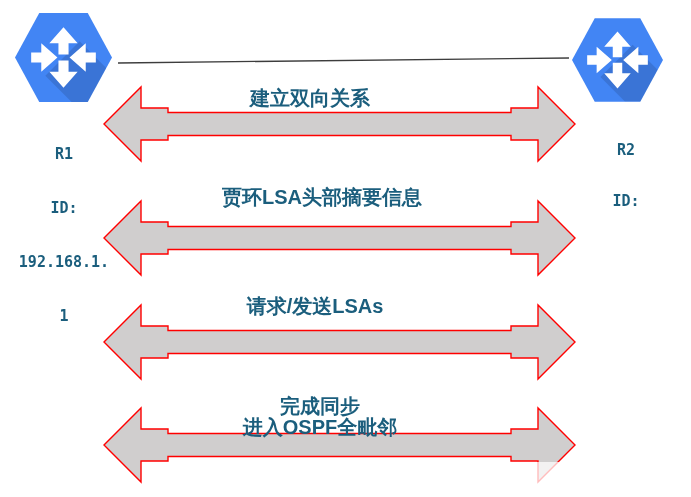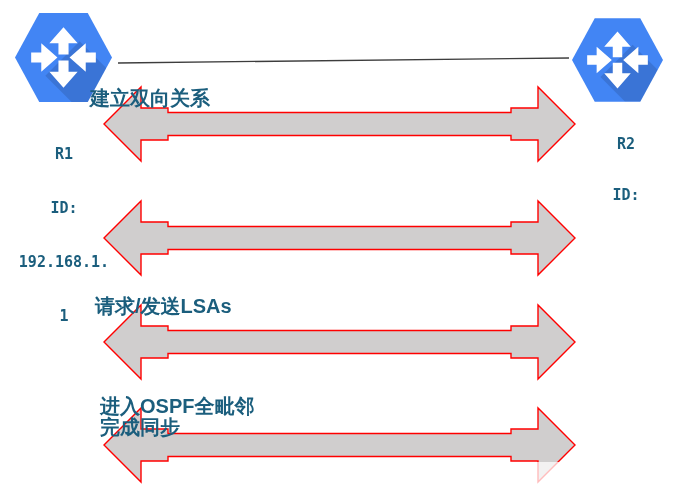--- a/index.html
+++ b/index.html
@@ -10,21 +10,21 @@
   .layer{position:absolute;left:0;top:0;}
   .router{position:absolute;}
   .router-label{
     position:absolute;text-align:center;
     font-family:"DejaVu Sans Mono","Liberation Mono",monospace;
     font-weight:bold;color:#1b5e7d;font-size:15px;line-height:18px;
     white-space:pre;
   }
   .arrow-svg{position:absolute;left:104px;overflow:visible;}
   .step-label{
-    position:absolute;width:440px;
+    position:absolute;width:440px;text-align:center;
     font-weight:bold;color:#1b5e7d;font-size:20px;line-height:21px;
     font-family:"Liberation Sans",sans-serif;z-index:5;
   }
   .watermark{
     position:absolute;left:400px;top:462px;width:291px;height:35px;
     background:rgba(255,255,255,0.74);z-index:8;
   }
 </style>
 </head>
 <body>
@@ -69,21 +69,21 @@
   </g>
 </svg>
 
 <div class="router-label" style="left:8px;top:109px;width:112px;text-align:center;">
   <div>R1</div>
   <div>ID:</div>
   <div>192.168.1.</div>
   <div>1</div>
 </div>
 
-<div class="router-label" style="left:562px;top:102px;width:128px;line-height:17px;">
+<div class="router-label" style="left:562px;top:108px;width:128px;line-height:17px;">
   <div>R2</div>
   <div>ID:</div>
 </div>
 
 <svg class="arrow-svg" style="top:87px;" width="471" height="74" viewBox="0 0 471 74">
   <polygon points="0,37 37,0 37,21 64,21 64,25.5 407,25.5 407,21 434,21 434,0 471,37 434,74 434,53 407,53 407,48.5 64,48.5 64,53 37,53 37,74" fill="#d0cece" stroke="#ff0000" stroke-width="1.4"></polygon>
 </svg>
 <svg class="arrow-svg" style="top:201px;" width="471" height="74" viewBox="0 0 471 74">
   <polygon points="0,37 37,0 37,21 64,21 64,25.5 407,25.5 407,21 434,21 434,0 471,37 434,74 434,53 407,53 407,48.5 64,48.5 64,53 37,53 37,74" fill="#d0cece" stroke="#ff0000" stroke-width="1.4"></polygon>
 </svg>
@@ -91,22 +91,23 @@
   <polygon points="0,37 37,0 37,21 64,21 64,25.5 407,25.5 407,21 434,21 434,0 471,37 434,74 434,53 407,53 407,48.5 64,48.5 64,53 37,53 37,74" fill="#d0cece" stroke="#ff0000" stroke-width="1.4"></polygon>
 </svg>
 <svg class="arrow-svg" style="top:408px;" width="471" height="74" viewBox="0 0 471 74">
   <polygon points="0,37 37,0 37,21 64,21 64,25.5 407,25.5 407,21 434,21 434,0 471,37 434,74 434,53 407,53 407,48.5 64,48.5 64,53 37,53 37,74" fill="#d0cece" stroke="#ff0000" stroke-width="1.4"></polygon>
 </svg>
 
 <div class="step-label" style="left:90px;top:88px;">
   <div>建立双向关系</div>
 </div>
 <div class="step-label" style="left:102px;top:187px;">
+  <div>贾环LSA头部摘要信息</div>
 </div>
 <div class="step-label" style="left:95px;top:296px;">
   <div>请求/发送LSAs</div>
 </div>
 <div class="step-label" style="left:100px;top:396px;">
+  <div>完成同步</div>
   <div>进入OSPF全毗邻</div>
-  <div>完成同步</div>
 </div>
 
 <div class="watermark"></div>
 
 </body></html>

